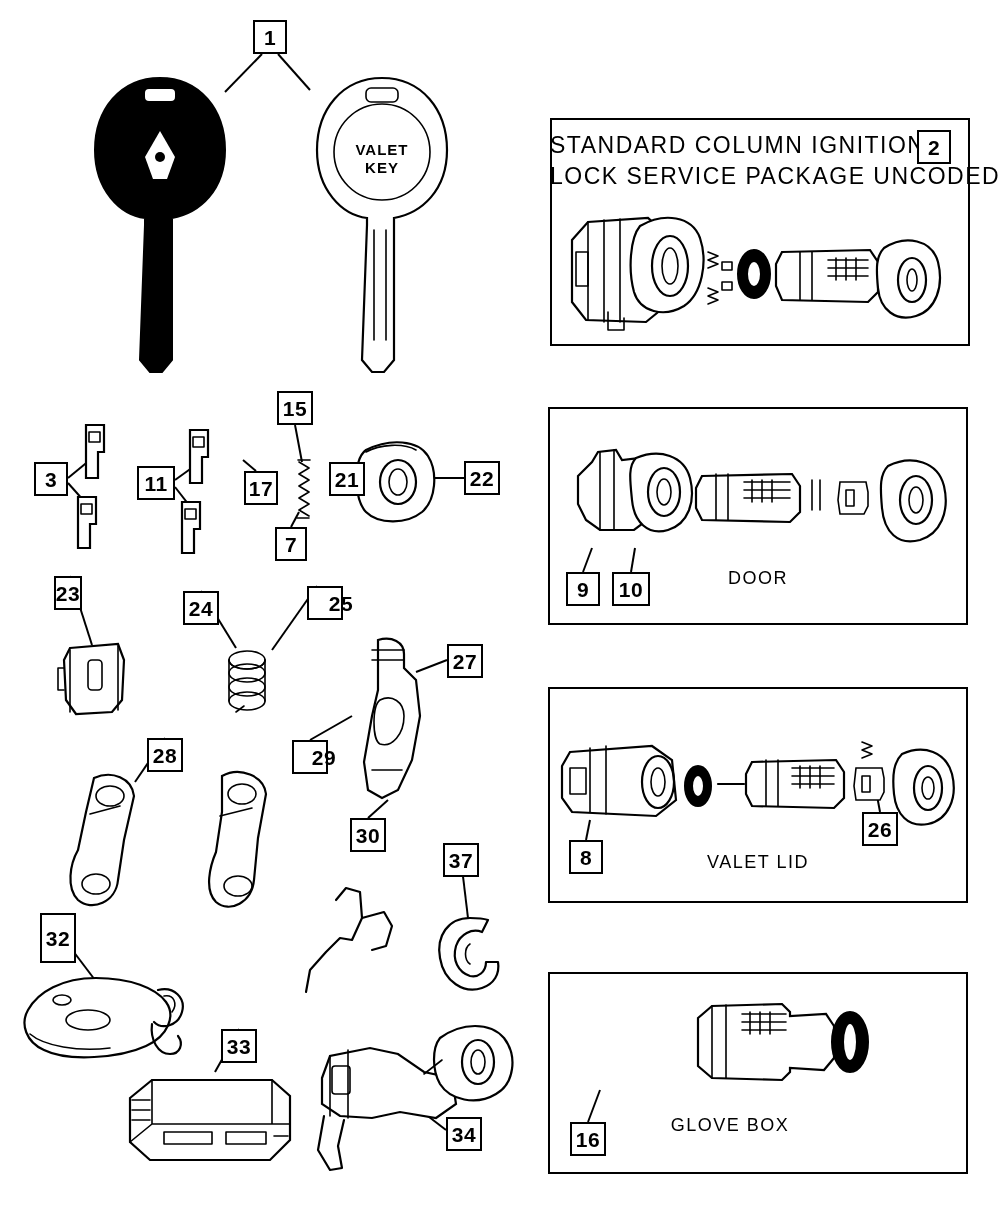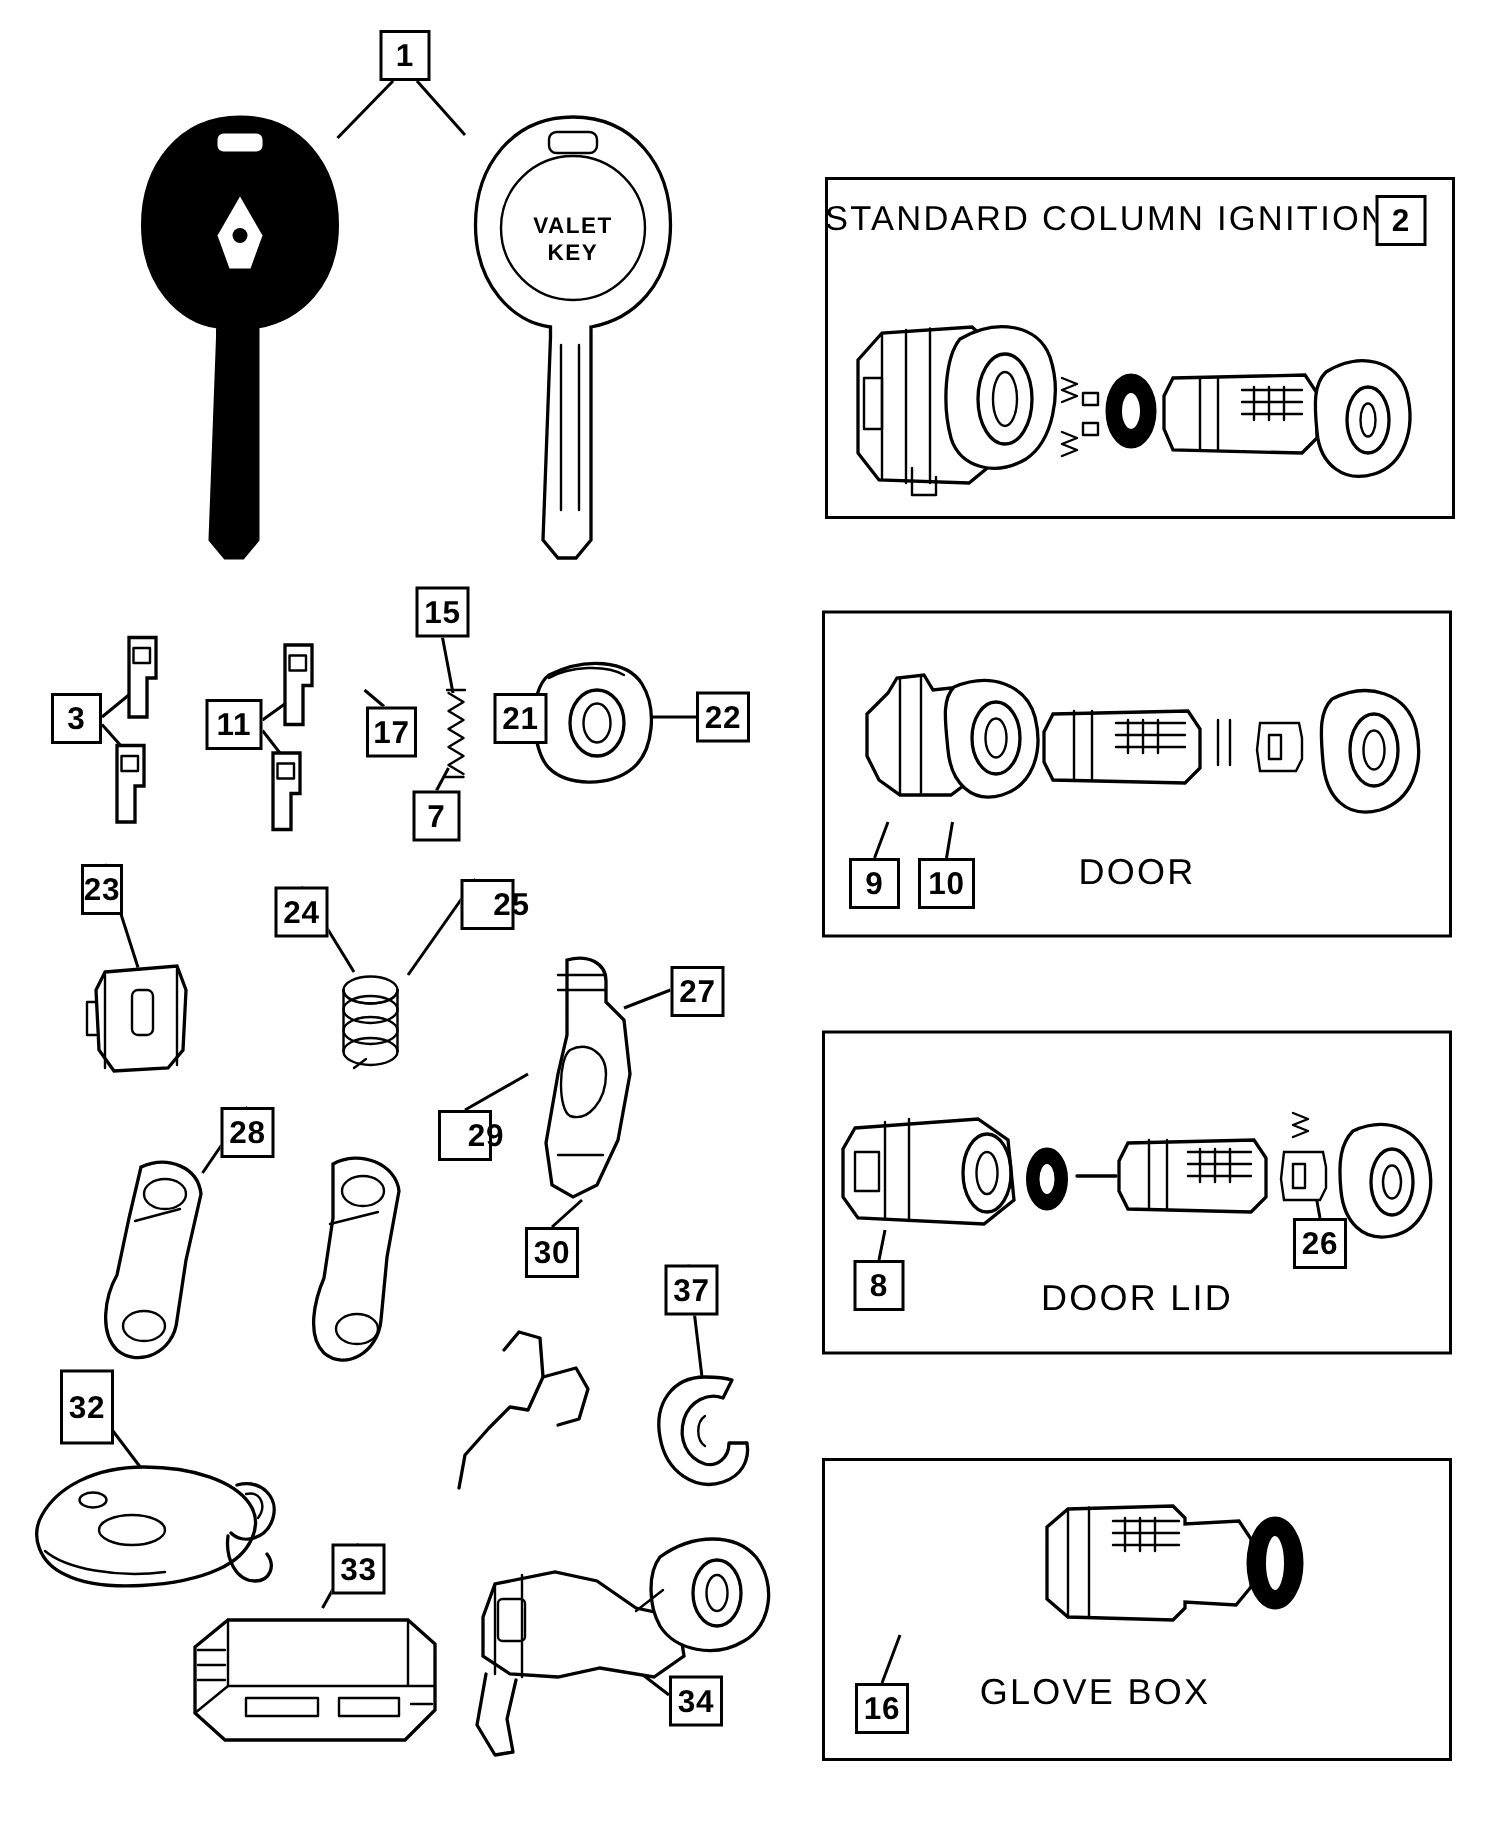--- a/index.html
+++ b/index.html
@@ -36,21 +36,21 @@
   .panel {
     position: absolute;
     border: 2.5px solid #000;
     background: #fff;
     box-sizing: border-box;
     z-index: 5;
   }
   .panel-title {
     position: absolute;
     font-family: "Liberation Sans", sans-serif;
-    font-size: 24px;
+    font-size: 18px;
     letter-spacing: 1.5px;
     color: #000;
     text-align: center;
     white-space: nowrap;
     z-index: 20;
   }
   .panel-title.big {
     font-size: 23px;
   }
   svg.art {
@@ -108,22 +108,23 @@
 <body>
 
 <div id="sheet">
 
   <div class="panel" style="left:550px; top:118px; width:420px; height:228px;"></div>
   <div class="panel" style="left:548px; top:407px; width:420px; height:218px;"></div>
   <div class="panel" style="left:548px; top:687px; width:420px; height:216px;"></div>
   <div class="panel" style="left:548px; top:972px; width:420px; height:202px;"></div>
 
   <div class="panel-title big" style="left:550px; top:132px; width:360px;">STANDARD COLUMN IGNITION</div>
+  <div class="panel-title big" style="left:550px; top:163px; width:360px;">LOCK SERVICE PACKAGE UNCODED</div>
   <div class="panel-title" style="left:548px; top:568px; width:420px;">DOOR</div>
-  <div class="panel-title" style="left:548px; top:852px; width:420px;">DOOR LID</div>
+  <div class="panel-title" style="left:548px; top:852px; width:420px;">VALET LID</div>
   <div class="panel-title" style="left:548px; top:1115px; width:364px;">GLOVE BOX</div>
 
   <svg class="art" viewBox="0 0 1000 1214">
 
     <g class="lead">
       <path d="M262,54 L225,92"></path>
       <path d="M278,54 L310,90"></path>
       <path d="M295,425 L302,462"></path>
       <path d="M68,478 L96,455"></path>
       <path d="M68,483 L92,510"></path>

